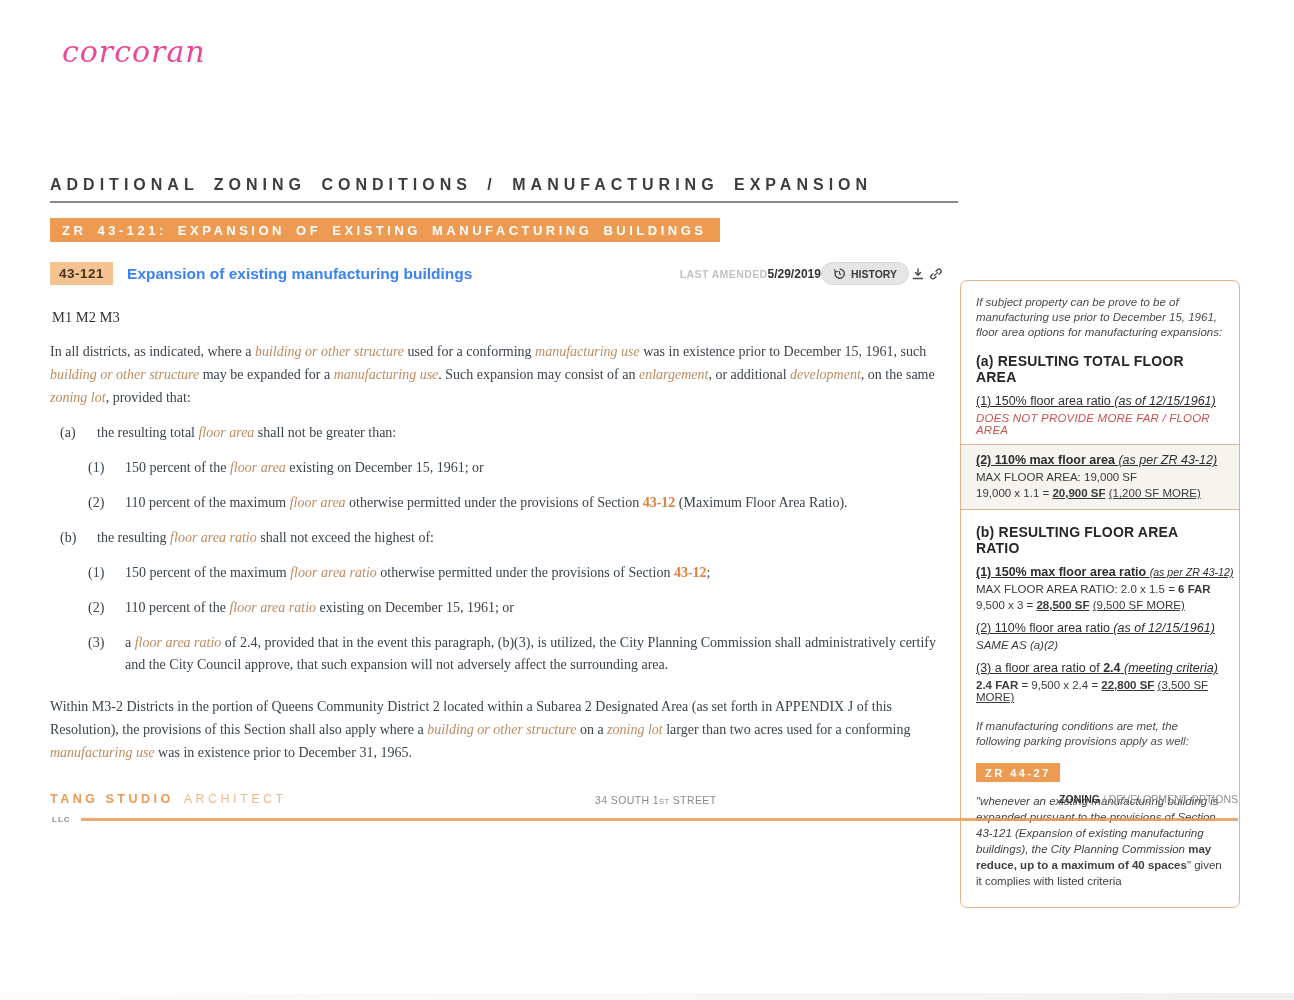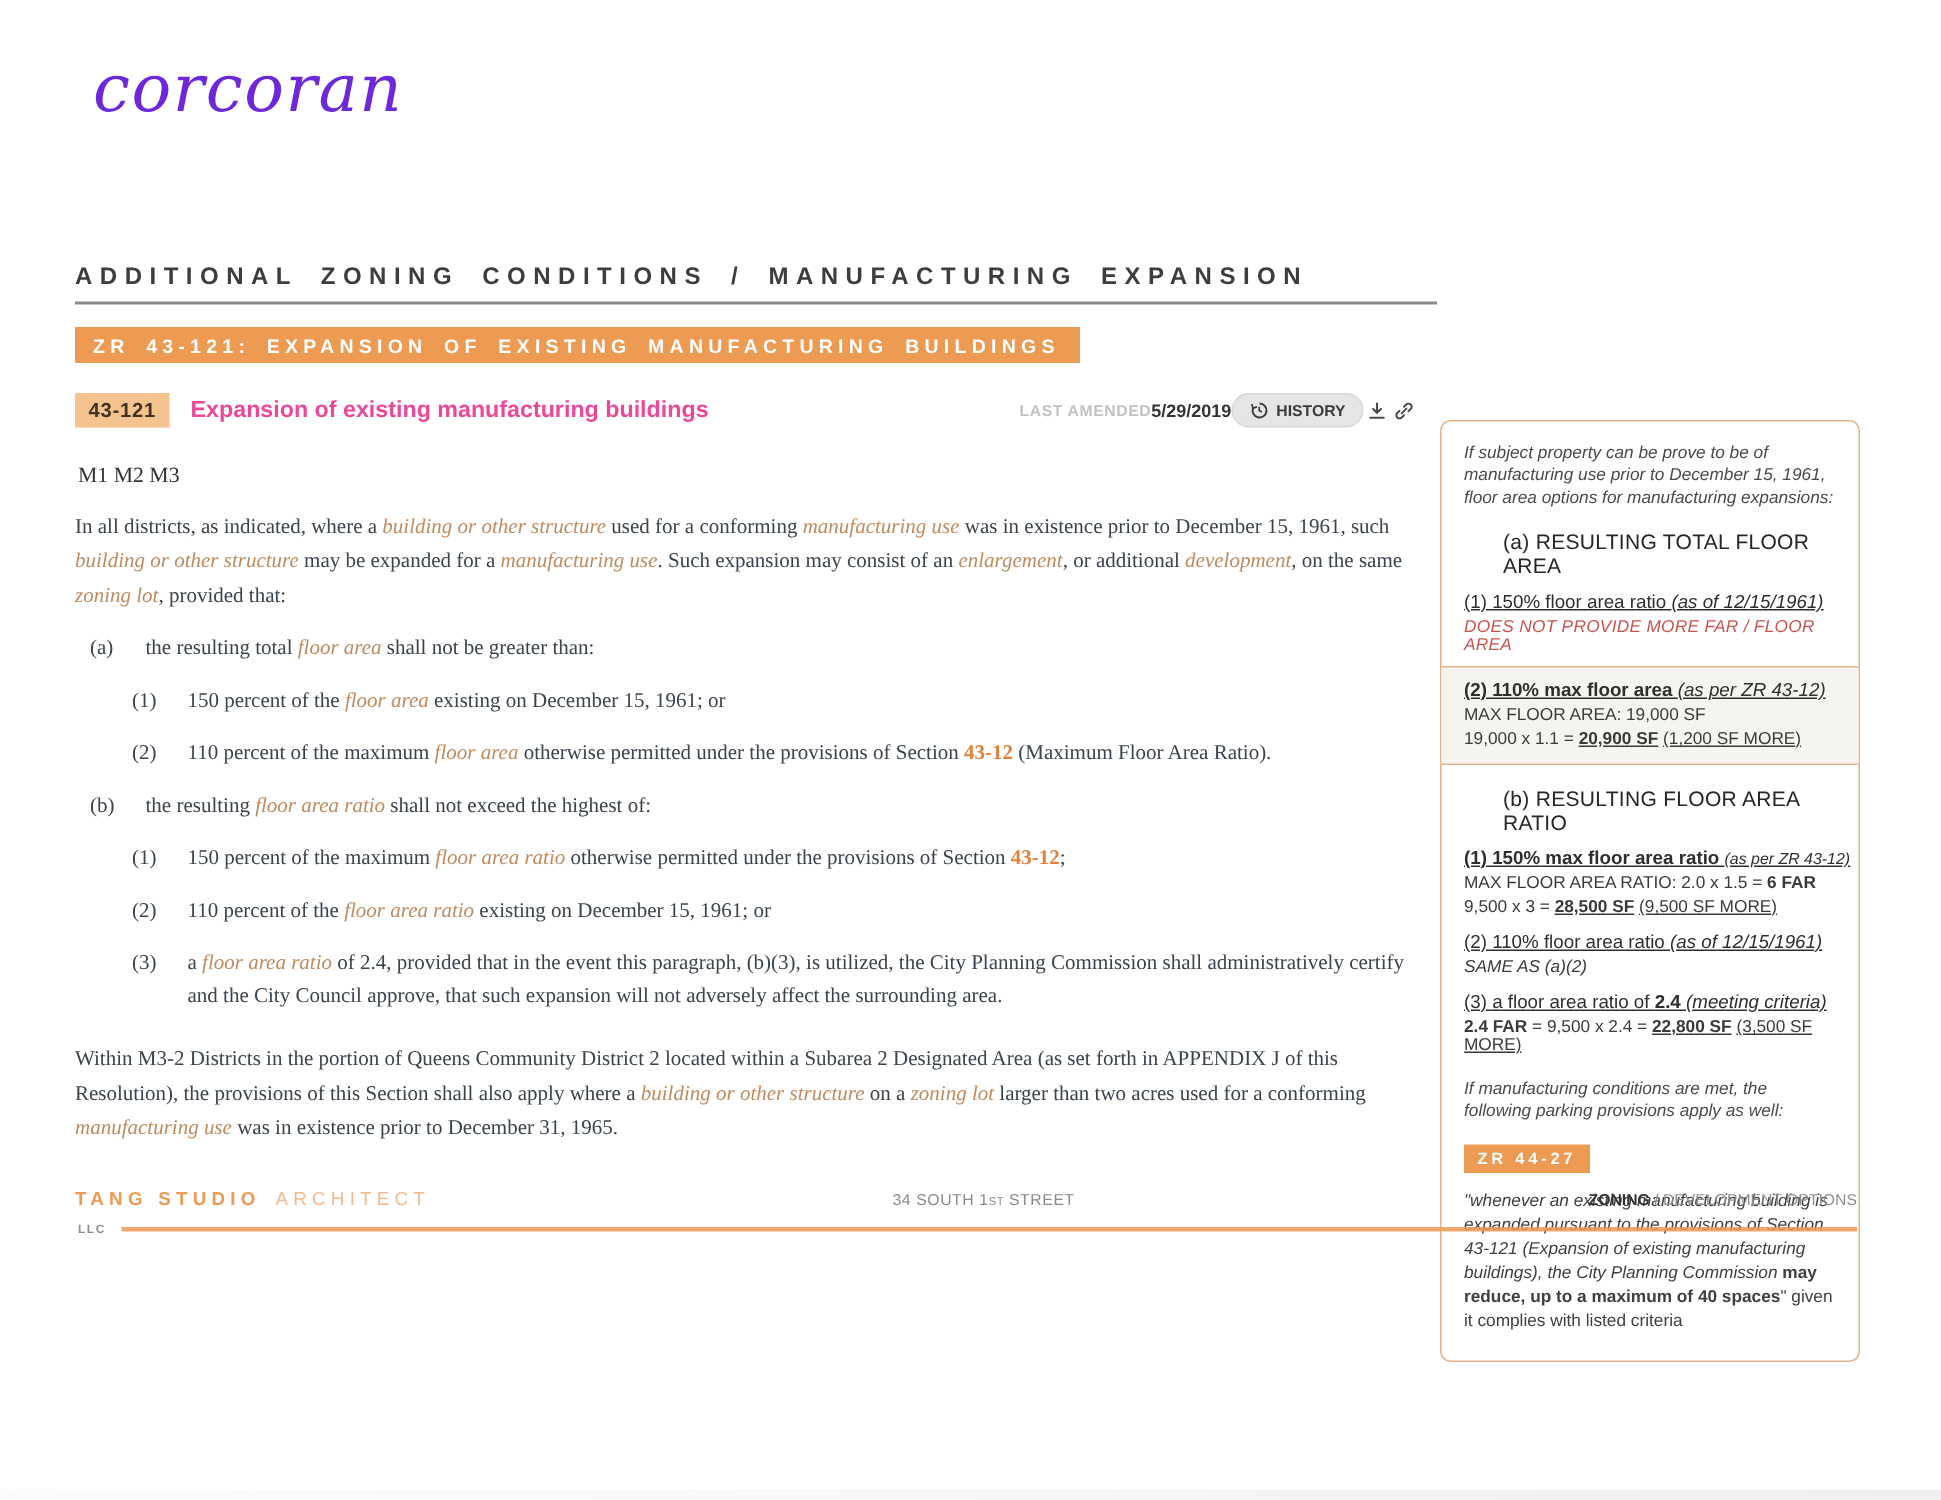--- a/index.html
+++ b/index.html
@@ -6,37 +6,37 @@
     --accent:#ED9A52; --link:#E0813C; --term:#BE8B60; --badge:#F5C38F;
     --red:#C9544F; --body:#3B434C; --sbborder:#E3B28A; --cream:#F6F4EE;
   }
   *{box-sizing:border-box; margin:0; padding:0;}
   html,body{background:#fff;}
   body{font-family:"Liberation Sans", sans-serif;}
   .page{position:relative; width:1294px; height:1000px; background:#fff; overflow:hidden;}
 
   
   .logo{position:absolute; left:62px; top:34px; font-family:"DejaVu Serif", serif;
-        font-style:italic; font-size:44px; color:#6d28d9; letter-spacing:1px;}
+        font-style:italic; font-size:30px; color:#ec4899; letter-spacing:1px;}
 
   
   .main-heading{position:absolute; left:50px; top:176px; width:908px;
         font-size:16px; font-weight:bold; color:#3d3d3d; letter-spacing:5px; word-spacing:6px;
         border-bottom:2.5px solid #8a8a8a; padding-bottom:7px; white-space:nowrap;}
   .banner{position:absolute; left:50px; top:218px; background:var(--accent); color:#fff;
         font-size:13px; font-weight:bold; letter-spacing:3.5px; word-spacing:4px;
         padding:5px 14px 4px 12px; white-space:nowrap;}
 
   
   .content{position:absolute; left:50px; top:262px; width:1190px; display:flex; gap:15px; align-items:flex-start;}
   .doc-col{width:895px;}
   .doc-header{display:flex; align-items:center;}
   .doc-badge{background:var(--badge); color:#433222; font-weight:bold; font-size:13.5px;
         padding:4px 9px; letter-spacing:0.5px;}
-  .doc-title{margin-left:14px; font-size:15.5px; font-weight:bold; color:#ec4899;}
+  .doc-title{margin-left:14px; font-size:15.5px; font-weight:bold; color:#3b82f6;}
   .doc-meta{margin-left:auto; display:flex; align-items:center; gap:0;}
   .meta-label{color:#c2c2c2; font-size:10.5px; font-weight:bold; letter-spacing:0.4px;}
   .meta-date{color:#333; font-size:12px; font-weight:bold;}
   .pill-btn{display:flex; align-items:center; gap:5px; border:1px solid #d8d8d8; border-radius:14px;
         background:#e5e5e5; padding:4px 11px; font-size:10.5px; font-weight:bold; color:#3a3a3a; cursor:pointer;}
   .icon-btn{border:none; background:none; color:#4a4a4a; cursor:pointer; display:flex; align-items:center; padding:2px;}
 
   
   .serif{font-family:"Liberation Serif", serif; color:var(--body);}
   .districts{margin:24px 0 0 2px; font-size:14.5px; font-family:"Liberation Serif", serif; color:#333;}
@@ -53,21 +53,21 @@
   .seg-u{text-decoration:underline;}
   .seg-bu{font-weight:bold; text-decoration:underline;}
   .seg-small{font-size:0.72em; letter-spacing:0.3px;}
   .seg-ismall{font-style:italic; font-size:0.85em;}
 
   
   .sidebar{width:280px; margin-top:18px; border:1.5px solid var(--sbborder); border-radius:7px;
         color:#3a3a3a; padding:14px 0 18px 0; background:#fff;}
   .sb-pad{padding:0 15px;}
   .sb-intro{font-size:11.5px; font-style:italic; line-height:15px; color:#4a4a4a;}
-  .sb-heading{font-size:14px; font-weight:normal; color:#262626; margin-top:13px; letter-spacing:0.2px;margin-left:26px;}
+  .sb-heading{font-size:14px; font-weight:bold; color:#262626; margin-top:13px; letter-spacing:0.2px;}
   .sb-title{font-size:12.5px; text-decoration:underline; margin-top:9px; white-space:nowrap; color:#2e2e2e;}
   .sb-note-red{font-size:11.5px; font-style:italic; color:var(--red); margin-top:4px; letter-spacing:0.2px;}
   .sb-line{font-size:11.5px; margin-top:4px; color:#3a3a3a;}
   .sb-band{margin-top:8px; background:var(--cream); border-top:1.5px solid var(--sbborder);
         border-bottom:1.5px solid var(--sbborder); padding:8px 15px 10px 15px;}
   .sb-band .sb-title{margin-top:0;}
   .sb-gap{margin-top:10px;}
   .sb-italic{font-size:11.5px; font-style:italic; line-height:15px; color:#4a4a4a; margin-top:16px;}
   .zr-badge{display:inline-block; background:var(--accent); color:#fff; font-weight:bold; font-size:11px;
         letter-spacing:2.5px; padding:4px 9px 3px 9px; margin-top:14px;}

